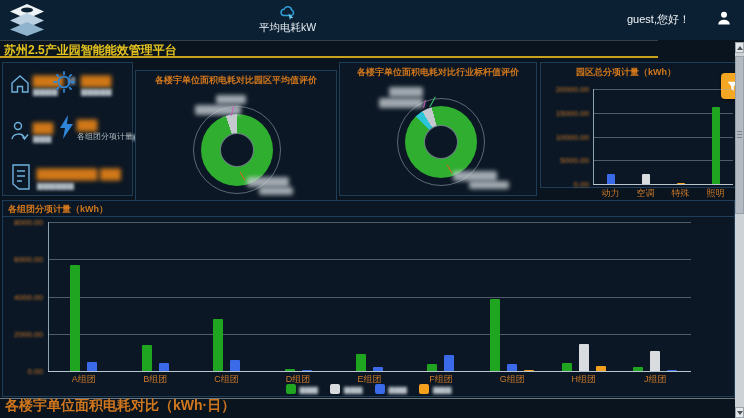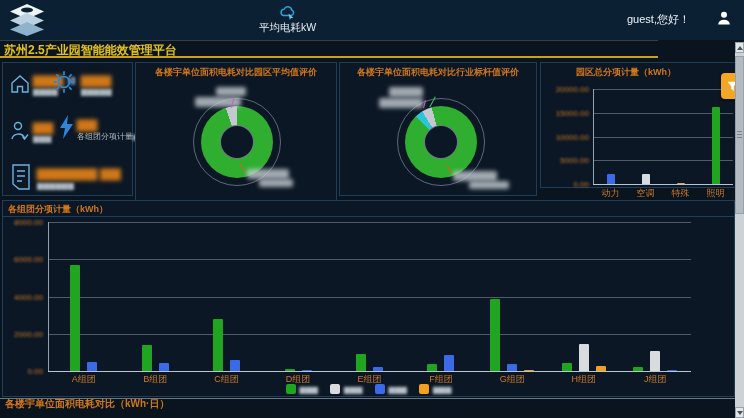--- a/index.html
+++ b/index.html
@@ -57,21 +57,21 @@
 .filter-btn{position:absolute;width:22px;height:26px;background:#f5a623;border-radius:4px;
             display:flex;align-items:center;justify-content:center;cursor:pointer;
             box-shadow:0 1px 3px rgba(0,0,0,.5)}
 
 .legend{position:absolute;left:0;right:0;display:flex;justify-content:center;gap:12px}
 .lg-item{display:flex;align-items:center;gap:4px;cursor:pointer}
 .lg-marker{width:10px;height:10px;border-radius:2px}
 .lg-label{font-size:8px;color:#b9c2c9;filter:blur(1.8px)}
 
 .hrule{position:absolute;left:0;top:398px;width:735px;height:1px;background:rgba(190,200,210,.55)}
-.footer-title{position:absolute;left:5px;top:397px;font-size:10px;font-weight:bold;color:#d0761c}
+.footer-title{position:absolute;left:5px;top:397px;font-size:14px;font-weight:bold;color:#d0761c}
 
 .sb-track{position:absolute;left:735px;top:42px;width:9px;height:376px;background:#cdd2d7}
 .sb-btn{position:absolute;left:735px;width:9px;height:11px;background:#e2e6e9;
         border:1px solid #9aa3aa;display:flex;align-items:center;justify-content:center}
 .sb-tri-up{width:0;height:0;border-left:3px solid transparent;border-right:3px solid transparent;
            border-bottom:4px solid #4a5258}
 .sb-tri-dn{width:0;height:0;border-left:3px solid transparent;border-right:3px solid transparent;
            border-top:4px solid #4a5258}
 .sb-thumb{position:absolute;left:735px;top:56px;width:9px;height:158px;background:#b3bac1;
           border:1px solid #98a1a8}
@@ -163,21 +163,21 @@
     <path d="M8 8 h8 M8 13 h8 M8 18 h5" stroke="#6fb1dd" stroke-width="1.4"></path>
   </svg>
   <div class="stat-line" style="left:34px;top:100px">
     <span class="stat-value">▆▆▆▆▆▆ ▆▆</span>
   </div>
   <div class="stat-caption" style="left:34px;top:118px">
     <span class="cap-mask">▆▆▆▆▆▆</span>
   </div>
 </div>
 
-<div class="panel" style="left:135px;top:62px;width:202px;height:154px">
+<div class="panel" style="left:135px;top:70px;width:202px;height:154px">
   <div class="p-title">各楼宇单位面积电耗对比园区平均值评价</div>
   <div class="donut-ring" style="left:57px;top:35px"></div>
   <div class="donut" style="left: 65px; top: 43px; background: conic-gradient(from -18deg, rgb(195, 201, 206) 0deg, rgb(195, 201, 206) 18deg, rgb(47, 174, 47) 18deg, rgb(47, 174, 47) 360deg);"></div>
   <div class="donut-hole" style="left:84px;top:62px"></div>
   <div class="mask" style="left:80px;top:24px;width:30px;height:9px"></div>
   <div class="mask" style="left:59px;top:34px;width:46px;height:10px"></div>
   <div class="lead" style="left:96px;top:35px;height:10px;background:#cc5fc0;transform:rotate(15deg)"></div>
   <div class="mask" style="left:111px;top:106px;width:42px;height:10px"></div>
   <div class="mask" style="left:123px;top:116px;width:34px;height:8px"></div>
   <div class="lead" style="left:106px;top:100px;height:10px;background:#cf6a1e;transform:rotate(-30deg)"></div>

